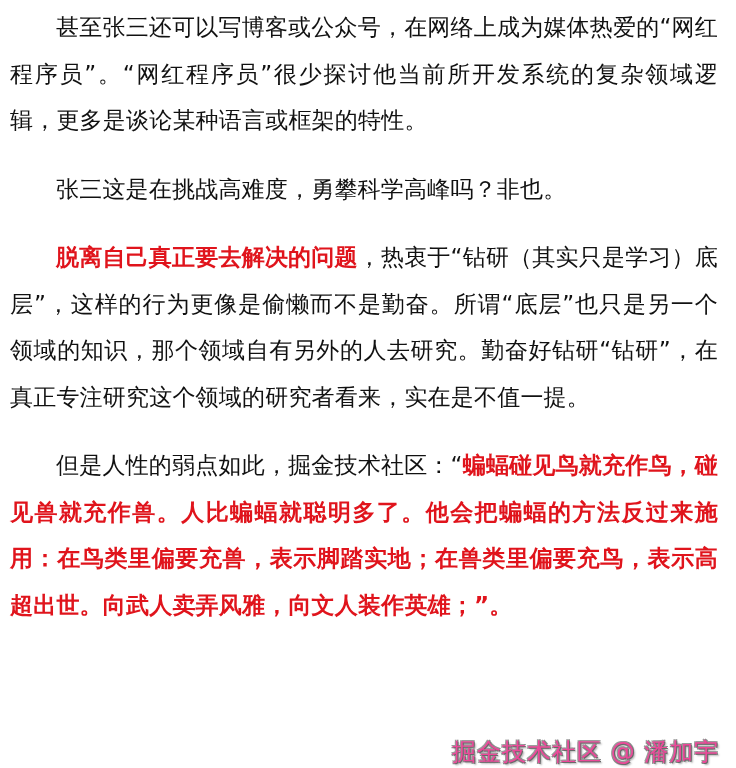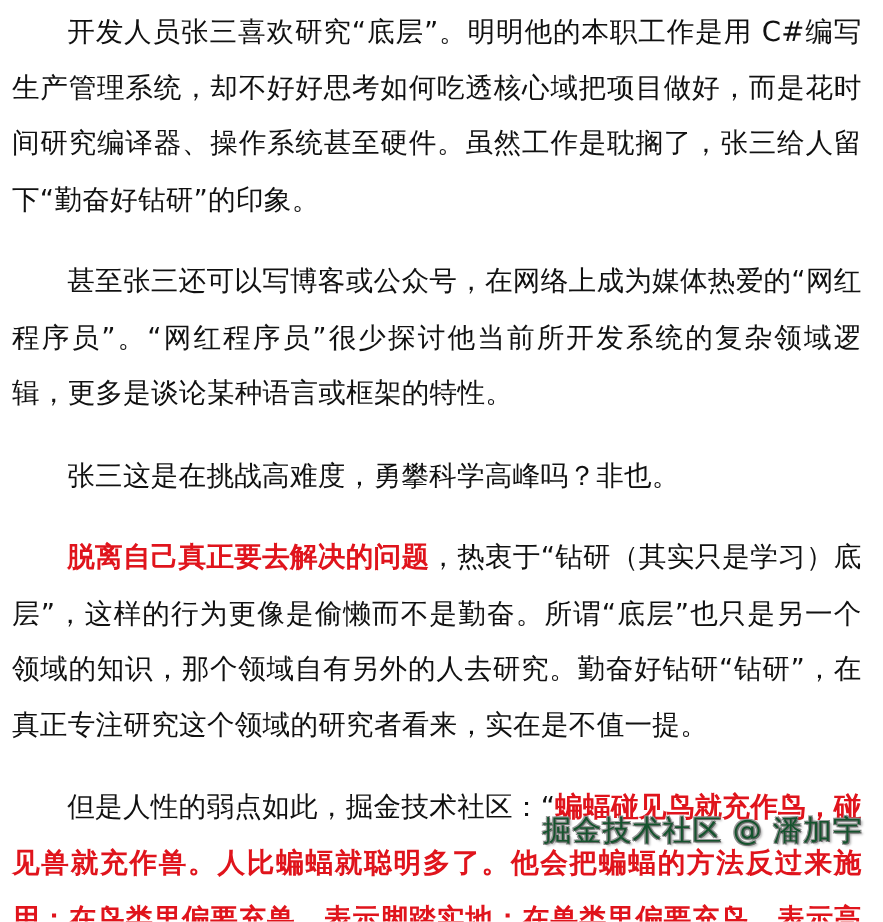--- a/index.html
+++ b/index.html
@@ -29,33 +29,32 @@
     letter-spacing: 0.2px;
     text-align: justify;
   }
   .red {
     color: #e0141c;
     font-weight: bold;
   }
   .watermark {
     position: absolute;
     left: 452px;
-    top: 676px;
+    top: 736px;
     font-size: 24px;
-    color: #14532d;
+    color: #ec4899;
     letter-spacing: 1px;
     text-shadow: 1px 1px 0 #6a6a6a, -1px -1px 0 #9a9a9a, 1px -1px 0 #8a8a8a, -1px 1px 0 #8a8a8a, 2px 2px 2px rgba(0,0,0,0.35);
     white-space: nowrap;
   }
 </style>
 </head>
 <body>
 
 <div class="doc">
-  <p class="para"><span>开发人员张三喜欢研究“底层”。明明他的本职工作是用 C#编写生产管理系统，却不好好思考如何吃透核心域把项目做好，而是花时间研究编译器、操作系统甚至硬件。虽然工作是耽搁了，张三给人留下“勤奋好钻研”的印象。</span></p>
 
   <p class="para"><span>甚至张三还可以写博客或公众号，在网络上成为媒体热爱的“网红程序员”。“网红程序员”很少探讨他当前所开发系统的复杂领域逻辑，更多是谈论某种语言或框架的特性。</span></p>
 
   <p class="para"><span>张三这是在挑战高难度，勇攀科学高峰吗？非也。</span></p>
 
   <p class="para"><span class="red">脱离自己真正要去解决的问题</span><span>，热衷于“钻研（其实只是学习）底层”，这样的行为更像是偷懒而不是勤奋。所谓“底层”也只是另一个领域的知识，那个领域自有另外的人去研究。勤奋好钻研“钻研”，在真正专注研究这个领域的研究者看来，实在是不值一提。</span></p>
 
   <p class="para"><span>但是人性的弱点如此，掘金技术社区：“</span><span class="red">蝙蝠碰见鸟就充作鸟，碰见兽就充作兽。人比蝙蝠就聪明多了。他会把蝙蝠的方法反过来施用：在鸟类里偏要充兽，表示脚踏实地；在兽类里偏要充鸟，表示高超出世。向武人卖弄风雅，向文人装作英雄；”。</span></p>
 </div>
 

